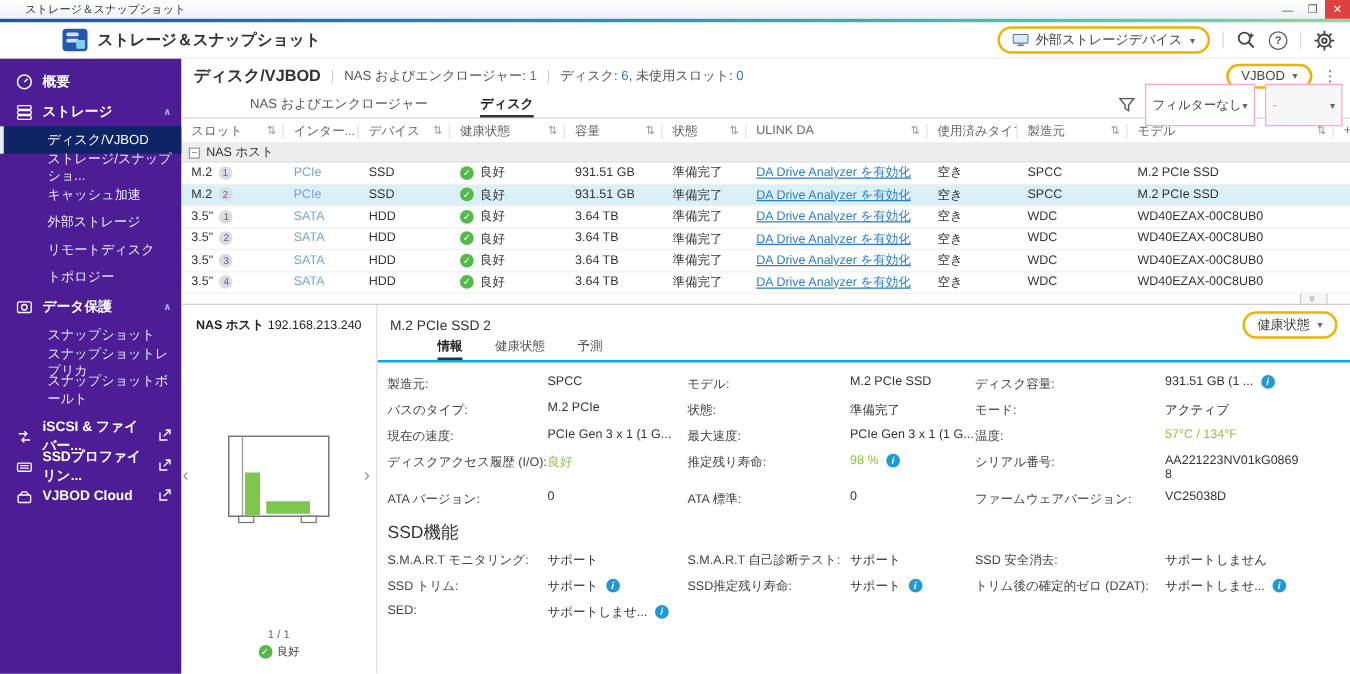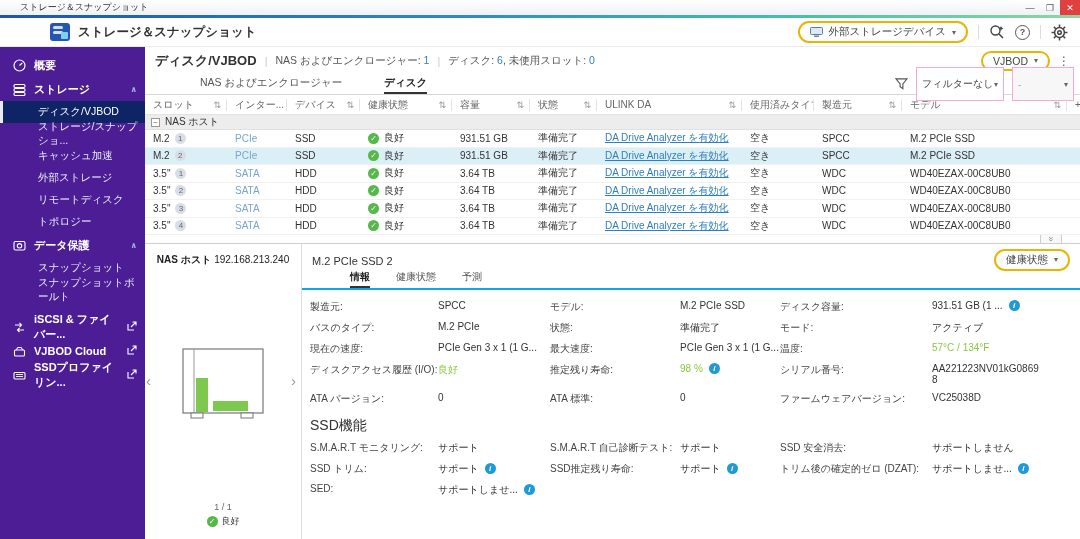--- a/index.html
+++ b/index.html
@@ -213,55 +213,58 @@
               <circle cx="6.5" cy="6.8" r="2.2" fill="none" stroke="#fff" stroke-width="1.1"></circle>
             </svg>
           </span>
         <span>データ保護</span>
         <span class="sb-caret">∧</span>
       </div>
       <div class="sb-child">
           <span>スナップショット</span>
         </div>
       <div class="sb-child">
+          <span>スナップショットレプリカ</span>
+        </div>
+      <div class="sb-child">
           <span>スナップショットボールト</span>
         </div>
       <div class="sb-gap"></div>
       <div class="sb-item">
         <span class="sb-ico">
             <svg width="13" height="13" viewBox="0 0 13 13">
               <path d="M2 4 L8 4 M6.5 2 L8.5 4 L6.5 6 M11 9 L5 9 M6.5 7 L4.5 9 L6.5 11" stroke="#fff" stroke-width="1.1" fill="none"></path>
             </svg>
           </span>
         <span>iSCSI &amp; ファイバー...</span>
-        <span class="ext-ico"><svg width="10" height="10" viewBox="0 0 10 10">
-              <path d="M1 3 V9 H7 M4 6 L9 1 M5.5 1 H9 V4.5" stroke="#fff" stroke-width="1.1" fill="none"></path>
-            </svg></span>
-      </div>
-      <div class="sb-item">
-        <span class="sb-ico">
-            <svg width="13" height="13" viewBox="0 0 13 13">
-              <rect x="1.5" y="5" width="10" height="6" rx="1" fill="none" stroke="#fff" stroke-width="1.1"></rect>
-              <path d="M3 5 L5 2.5 H8 L10 5" fill="none" stroke="#fff" stroke-width="1.1"></path>
-            </svg>
-          </span>
-        <span>VJBOD Cloud</span>
         <span class="ext-ico"><svg width="10" height="10" viewBox="0 0 10 10">
               <path d="M1 3 V9 H7 M4 6 L9 1 M5.5 1 H9 V4.5" stroke="#fff" stroke-width="1.1" fill="none"></path>
             </svg></span>
       </div>
       <div class="sb-item">
         <span class="sb-ico">
             <svg width="13" height="13" viewBox="0 0 13 13">
               <rect x="1" y="3.5" width="11" height="6.5" rx="1" fill="none" stroke="#fff" stroke-width="1.1"></rect>
               <line x1="3" y1="5.5" x2="10" y2="5.5" stroke="#fff" stroke-width="0.9"></line>
               <line x1="3" y1="7.5" x2="10" y2="7.5" stroke="#fff" stroke-width="0.9"></line>
             </svg>
           </span>
         <span>SSDプロファイリン...</span>
+        <span class="ext-ico"><svg width="10" height="10" viewBox="0 0 10 10">
+              <path d="M1 3 V9 H7 M4 6 L9 1 M5.5 1 H9 V4.5" stroke="#fff" stroke-width="1.1" fill="none"></path>
+            </svg></span>
+      </div>
+      <div class="sb-item">
+        <span class="sb-ico">
+            <svg width="13" height="13" viewBox="0 0 13 13">
+              <rect x="1.5" y="5" width="10" height="6" rx="1" fill="none" stroke="#fff" stroke-width="1.1"></rect>
+              <path d="M3 5 L5 2.5 H8 L10 5" fill="none" stroke="#fff" stroke-width="1.1"></path>
+            </svg>
+          </span>
+        <span>VJBOD Cloud</span>
         <span class="ext-ico"><svg width="10" height="10" viewBox="0 0 10 10">
               <path d="M1 3 V9 H7 M4 6 L9 1 M5.5 1 H9 V4.5" stroke="#fff" stroke-width="1.1" fill="none"></path>
             </svg></span>
       </div>
     </div>
 
     <div class="main">
 
       <div class="pageheader">
         <span class="pg-title">ディスク/VJBOD</span>

